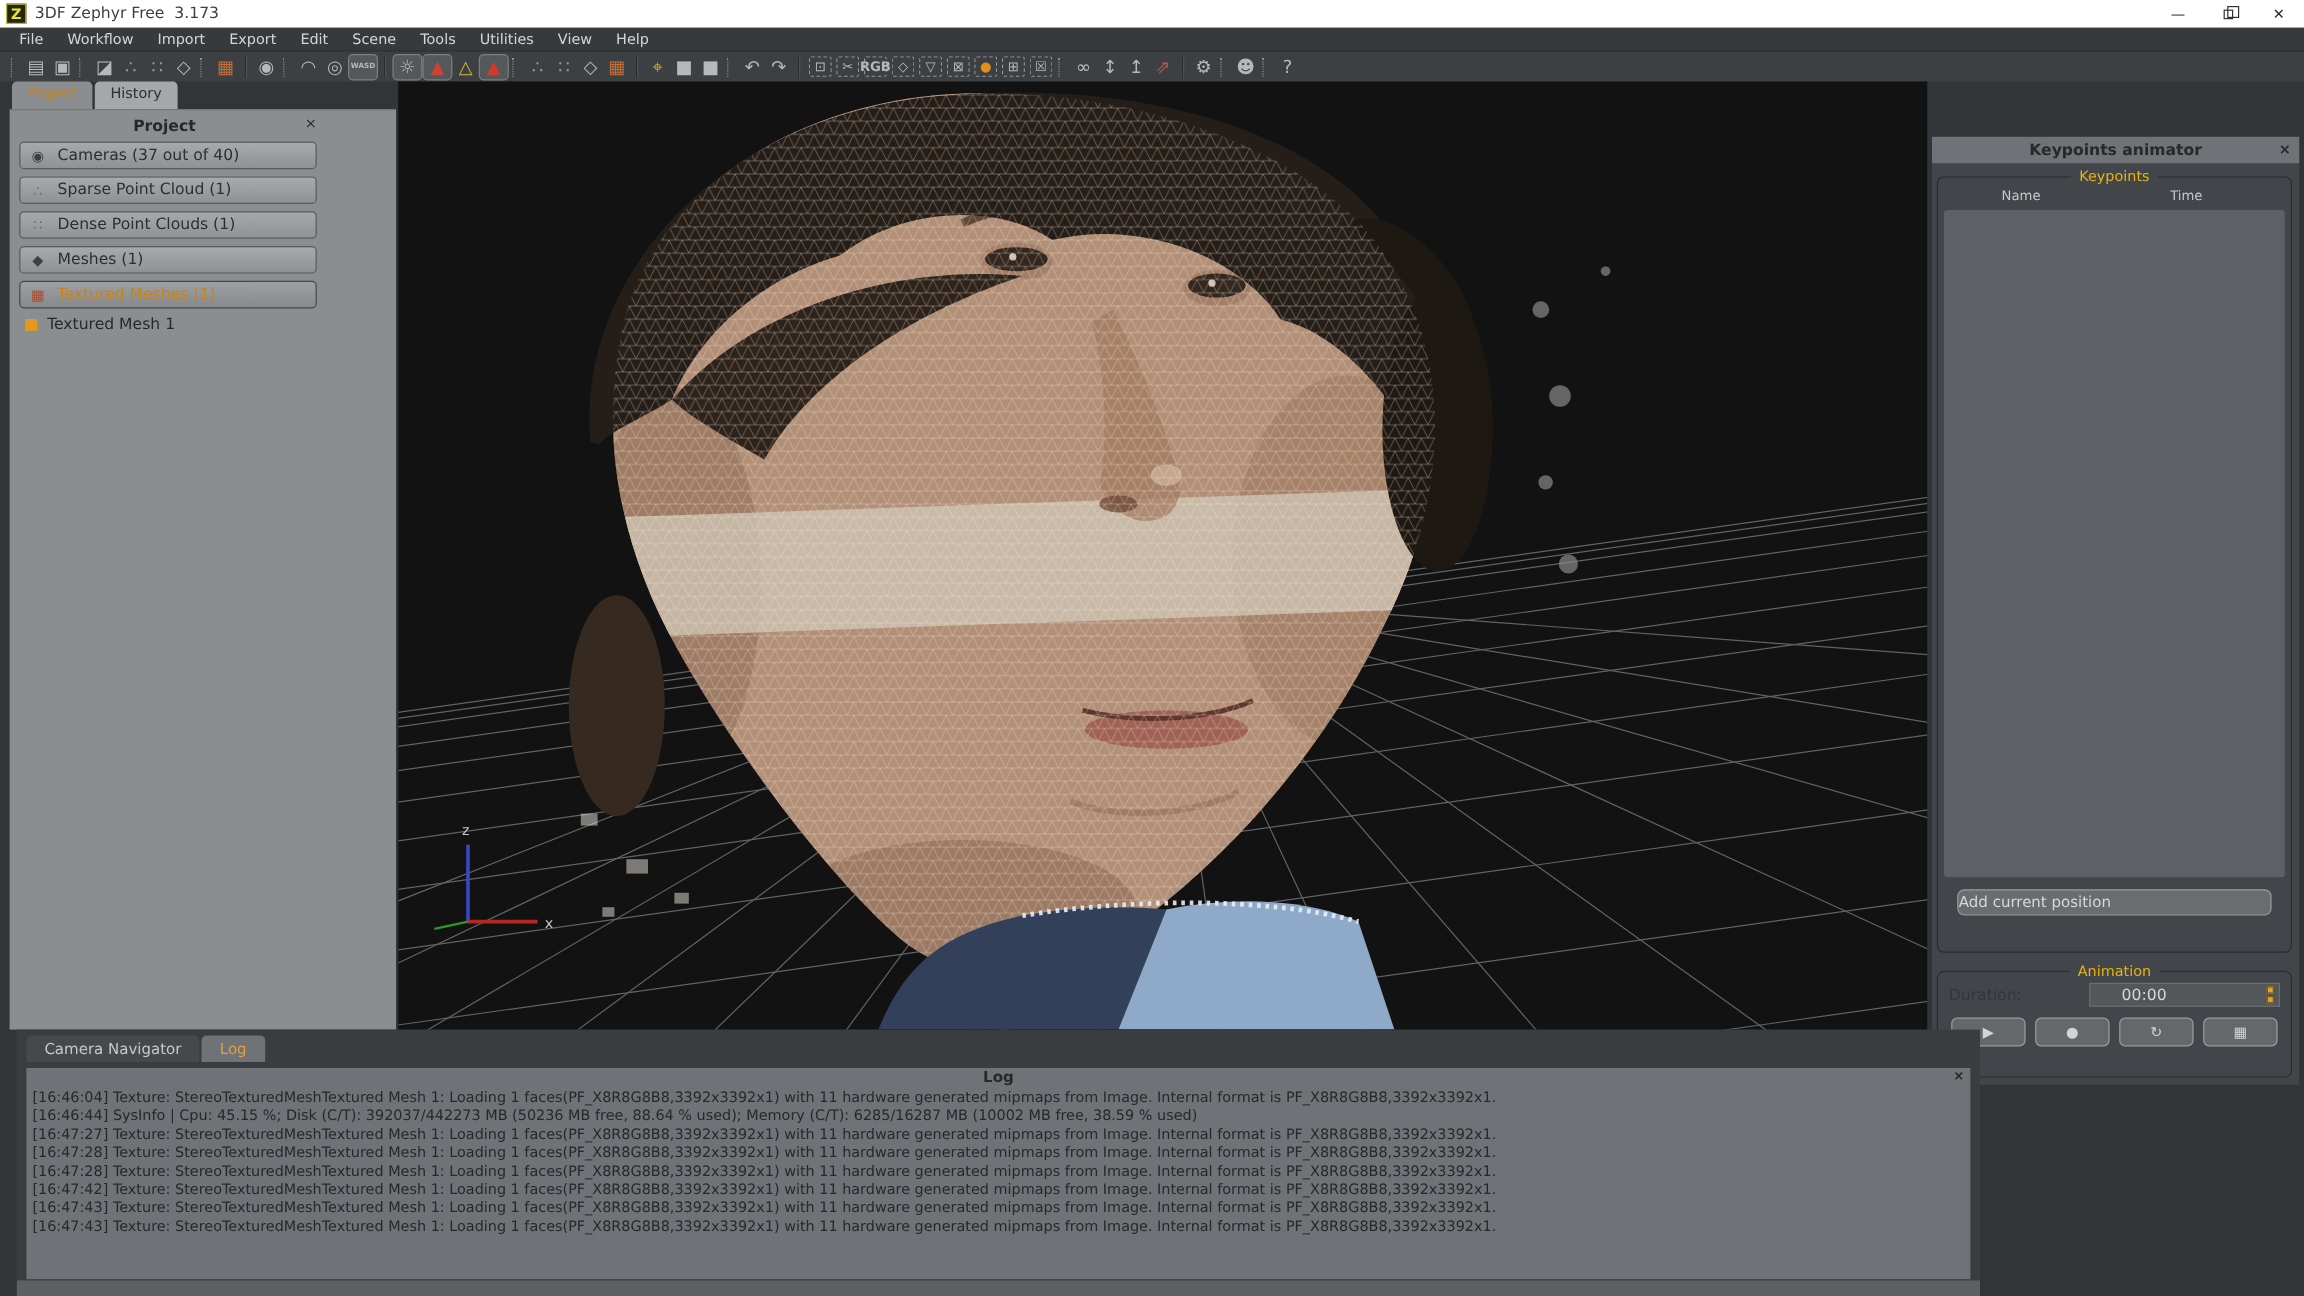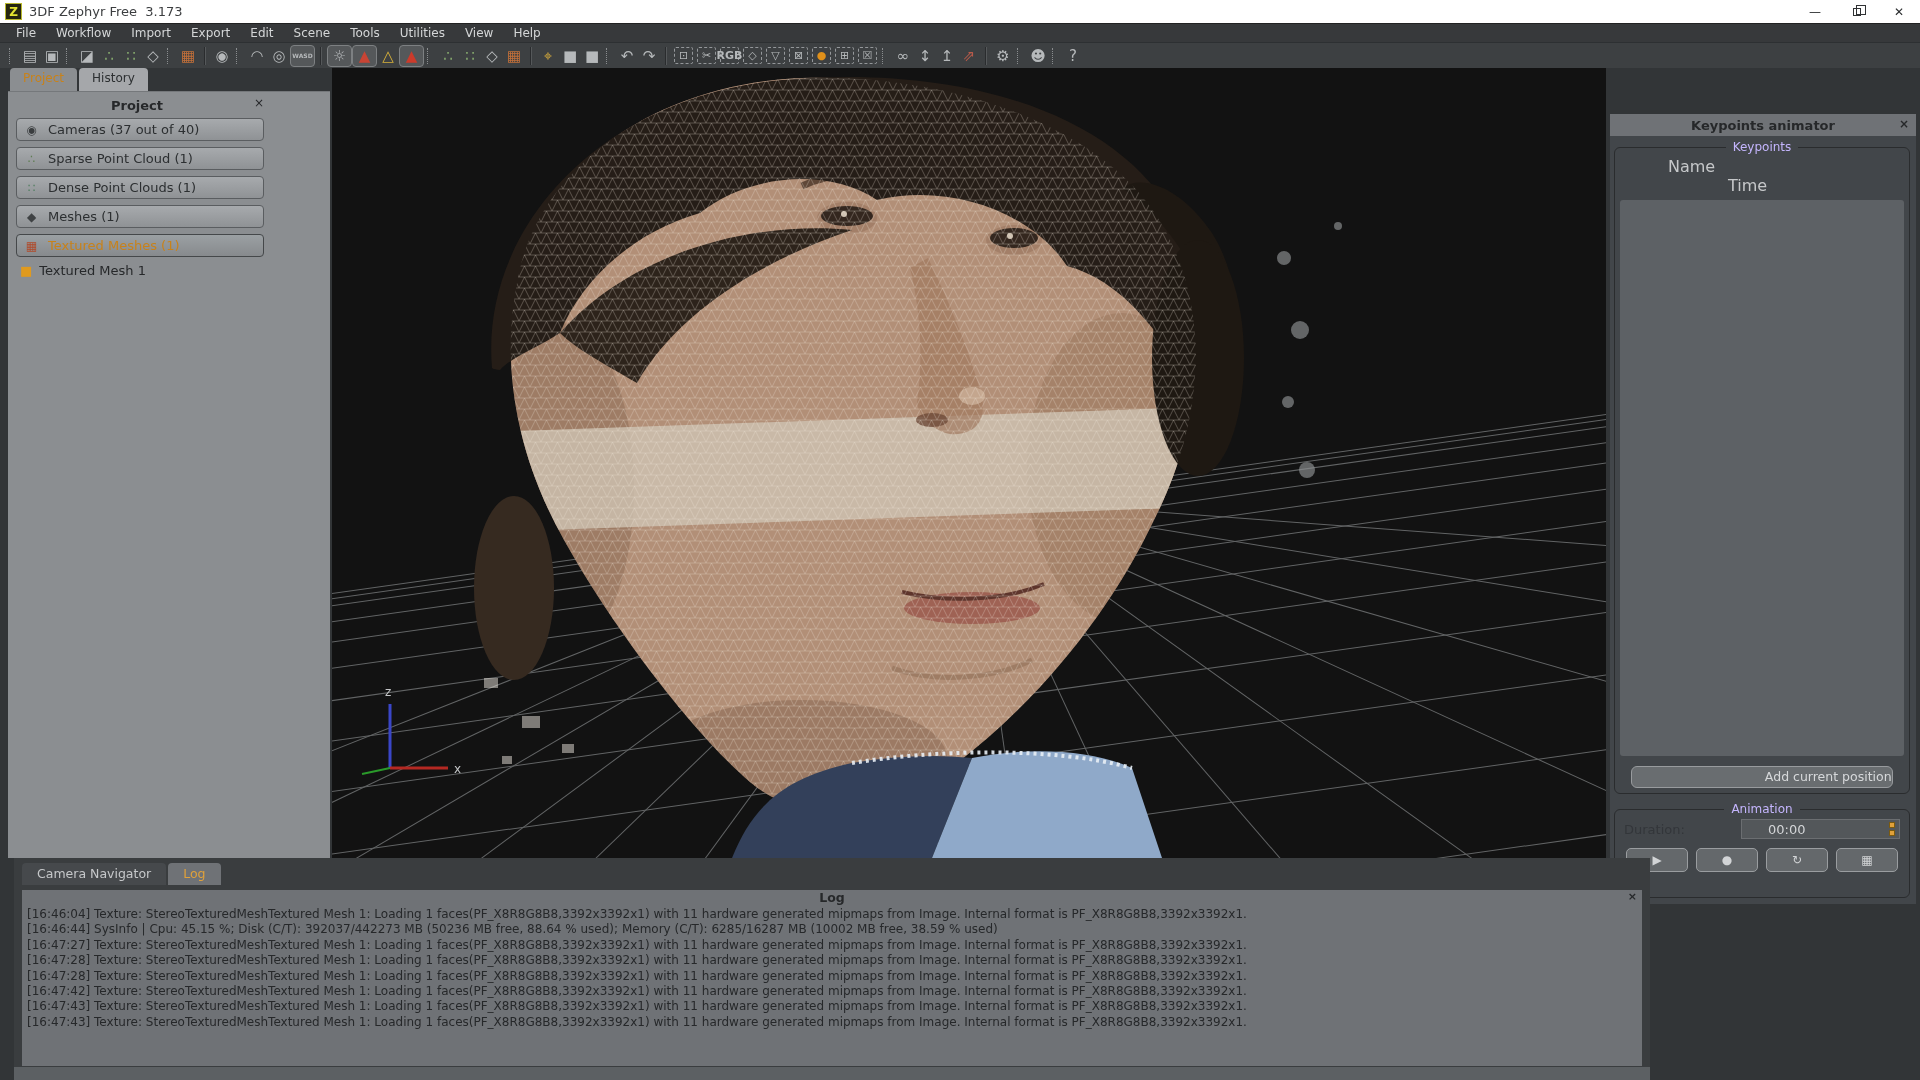--- a/index.html
+++ b/index.html
@@ -55,28 +55,28 @@
   
   .viewport { position:absolute; left:332px; top:68px; width:1274px; height:790px; background:#121212; }
   .viewport svg { display:block; }
 
   
   .right-panel { position:absolute; left:1610px; top:68px; width:306px; height:790px; background:#42464a;margin-top:46px; }
   .rp-header { height:22px; background:#6f7276; display:flex; align-items:center; justify-content:center;
                font-weight:bold; font-size:13px; color:#26282a; position:relative; }
   .rp-close { position:absolute; right:7px; top:3px; font-size:12px; font-weight:bold; }
   .rp-group { position:absolute; left:4px; width:296px; border:1px solid #2a2c2e; border-radius:6px; padding:0 5px 6px; }
-  .rp-group legend { color:#c4b5fd; font-size:12px; padding:0 7px; margin:0 auto; }
+  .rp-group legend { color:#eab308; font-size:12px; padding:0 7px; margin:0 auto; }
   #keypoints-group { top:26px; height:654px; }
-  .kp-cols { display:flex; color:#c6c8ca; font-size:16px; padding:3px 0 5px;flex-direction:column; }
+  .kp-cols { display:flex; color:#c6c8ca; font-size:11px; padding:3px 0 5px; }
   .kp-name { margin-left:48px; }
   .kp-time { margin-left:108px; }
   .kp-list { background:#5d6165; height:556px; border-radius:3px; }
   .add-btn { display:block; margin:10px auto 0; width:92%; height:22px; background:#696d70;
-             border:1px solid #989b9e; border-radius:6px; color:#d6d8da; font-size:12.5px; text-align:right; line-height:20px; }
+             border:1px solid #989b9e; border-radius:6px; color:#d6d8da; font-size:12.5px; text-align:left; line-height:20px; }
   #animation-group { top:688px; height:96px; }
   .anim-row { display:flex; align-items:center; padding:3px 4px 0; }
   .dur-label { color:#33363a; font-size:13px; }
   .dur-field { margin-left:auto; width:159px; height:20px; background:#53575a; border:1px solid #6b6e71;
                color:#d4d6d8; font-size:13px; display:flex; align-items:center; padding-left:26px; position:relative; }
   .spin { position:absolute; right:1px; top:1px; width:12px; height:16px; display:flex; flex-direction:column;
           justify-content:center; align-items:center; gap:2px; }
   .spin i { width:6px; height:6px; background:#e0a13a; border:1px solid #7a5a10; display:block; }
   .anim-btns { display:flex; justify-content:space-between; padding:9px 6px 0; }
   .anim-btn { width:62px; height:24px; background:#64686b; border:1px solid #9a9da0; border-radius:5px;

